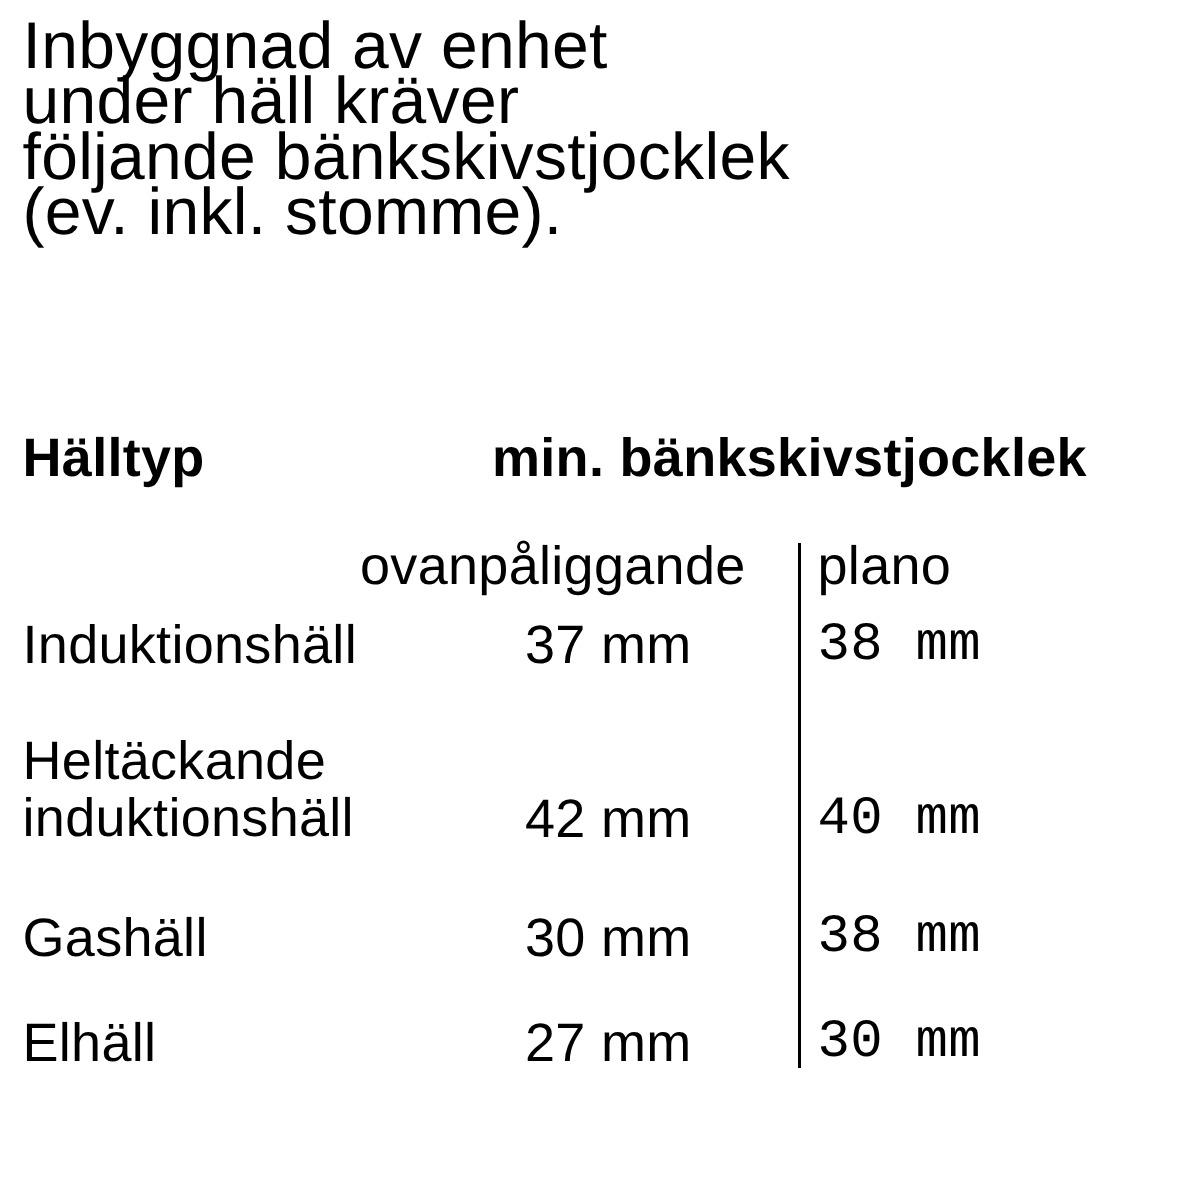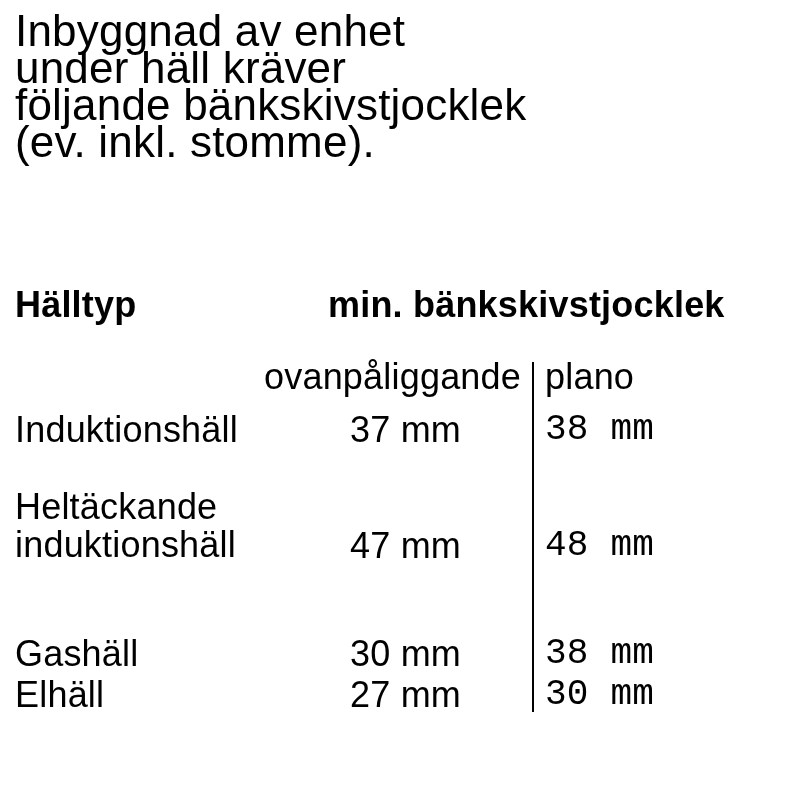--- a/index.html
+++ b/index.html
@@ -24,33 +24,33 @@
   }
   .bold { font-weight: bold; }
   .intro {
     left: 15px;
     top: 12px;
     font-size: 44px;
     line-height: 37px;
   }
   .col-header-1 { left: 15px;  top: 286px; }
   .col-header-2 { left: 328px; top: 286px; }
-  .subheader-overlay { left: 264px; top: 358px; }
+  .subheader-overlay { left: 240px; top: 358px; }
   .subheader-flush   { left: 545px; top: 358px; }
   .divider {
     left: 532px;
     top: 362px;
     width: 2px;
     height: 350px;
     background: #000000;
   }
   .r1 { top: 411px; }
   .r2-label { top: 488px; }
   .r2-val   { top: 527px; }
-  .r3 { top: 635px; text-align: right; }
+  .r3 { top: 606px; text-align: right; }
   .r4 { top: 676px; }
   .c-label   { left: 15px; }
   .c-overlay { left: 350px; }
   .c-flush   { left: 545px; font-family: Liberation Mono, monospace; }
 </style>
 </head>
 <body>
 
 <div class="abs txt intro">Inbyggnad av enhet
 under häll kräver
@@ -66,22 +66,22 @@
 <div class="abs txt subheader-flush">plano</div>
 
 <div class="abs divider"></div>
 
 <div class="abs txt r1 c-label">Induktionshäll</div>
 <div class="abs txt r1 c-overlay">37 mm</div>
 <div class="abs txt r1 c-flush">38 mm</div>
 
 <div class="abs txt r2-label c-label">Heltäckande
 induktionshäll</div>
-<div class="abs txt r2-val c-overlay">47 mm</div>
-<div class="abs txt r2-val c-flush">48 mm</div>
+<div class="abs txt r2-val c-overlay">42 mm</div>
+<div class="abs txt r2-val c-flush">40 mm</div>
 
 <div class="abs txt r3 c-label">Gashäll</div>
 <div class="abs txt r3 c-overlay">30 mm</div>
 <div class="abs txt r3 c-flush">38 mm</div>
 
 <div class="abs txt r4 c-label">Elhäll</div>
 <div class="abs txt r4 c-overlay">27 mm</div>
 <div class="abs txt r4 c-flush">30 mm</div>
 
 </body></html>

